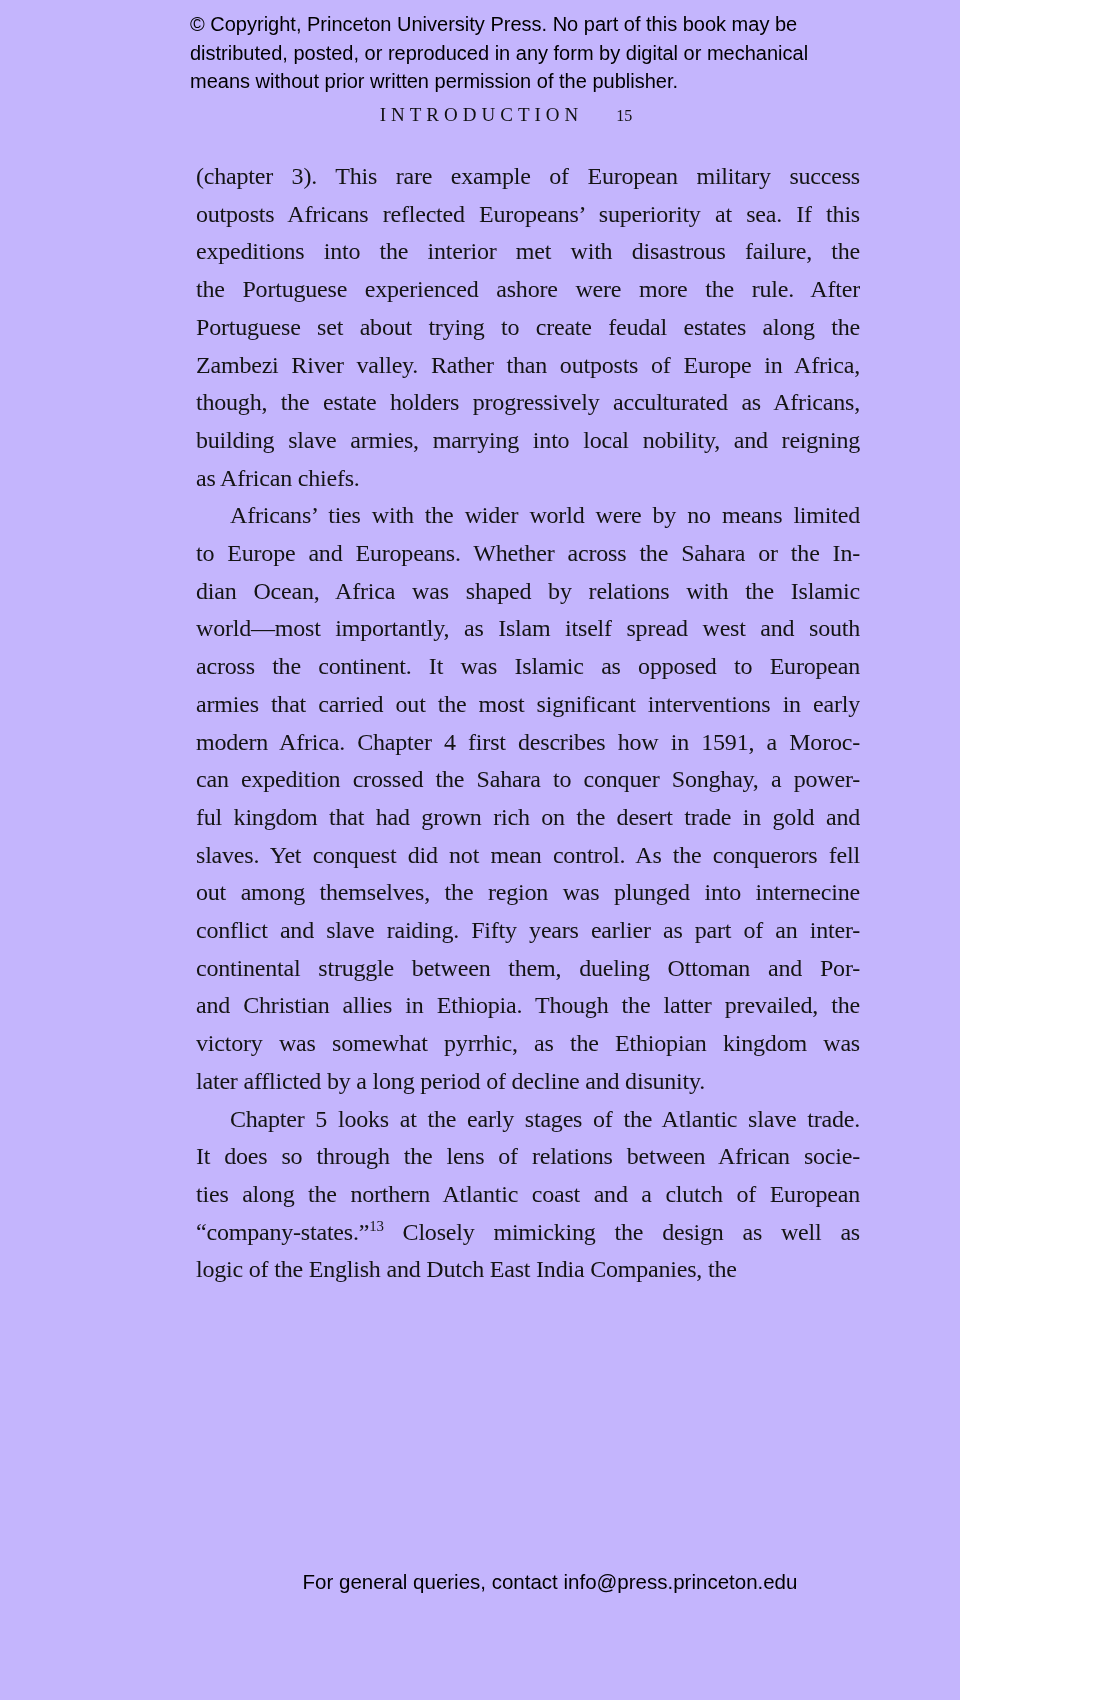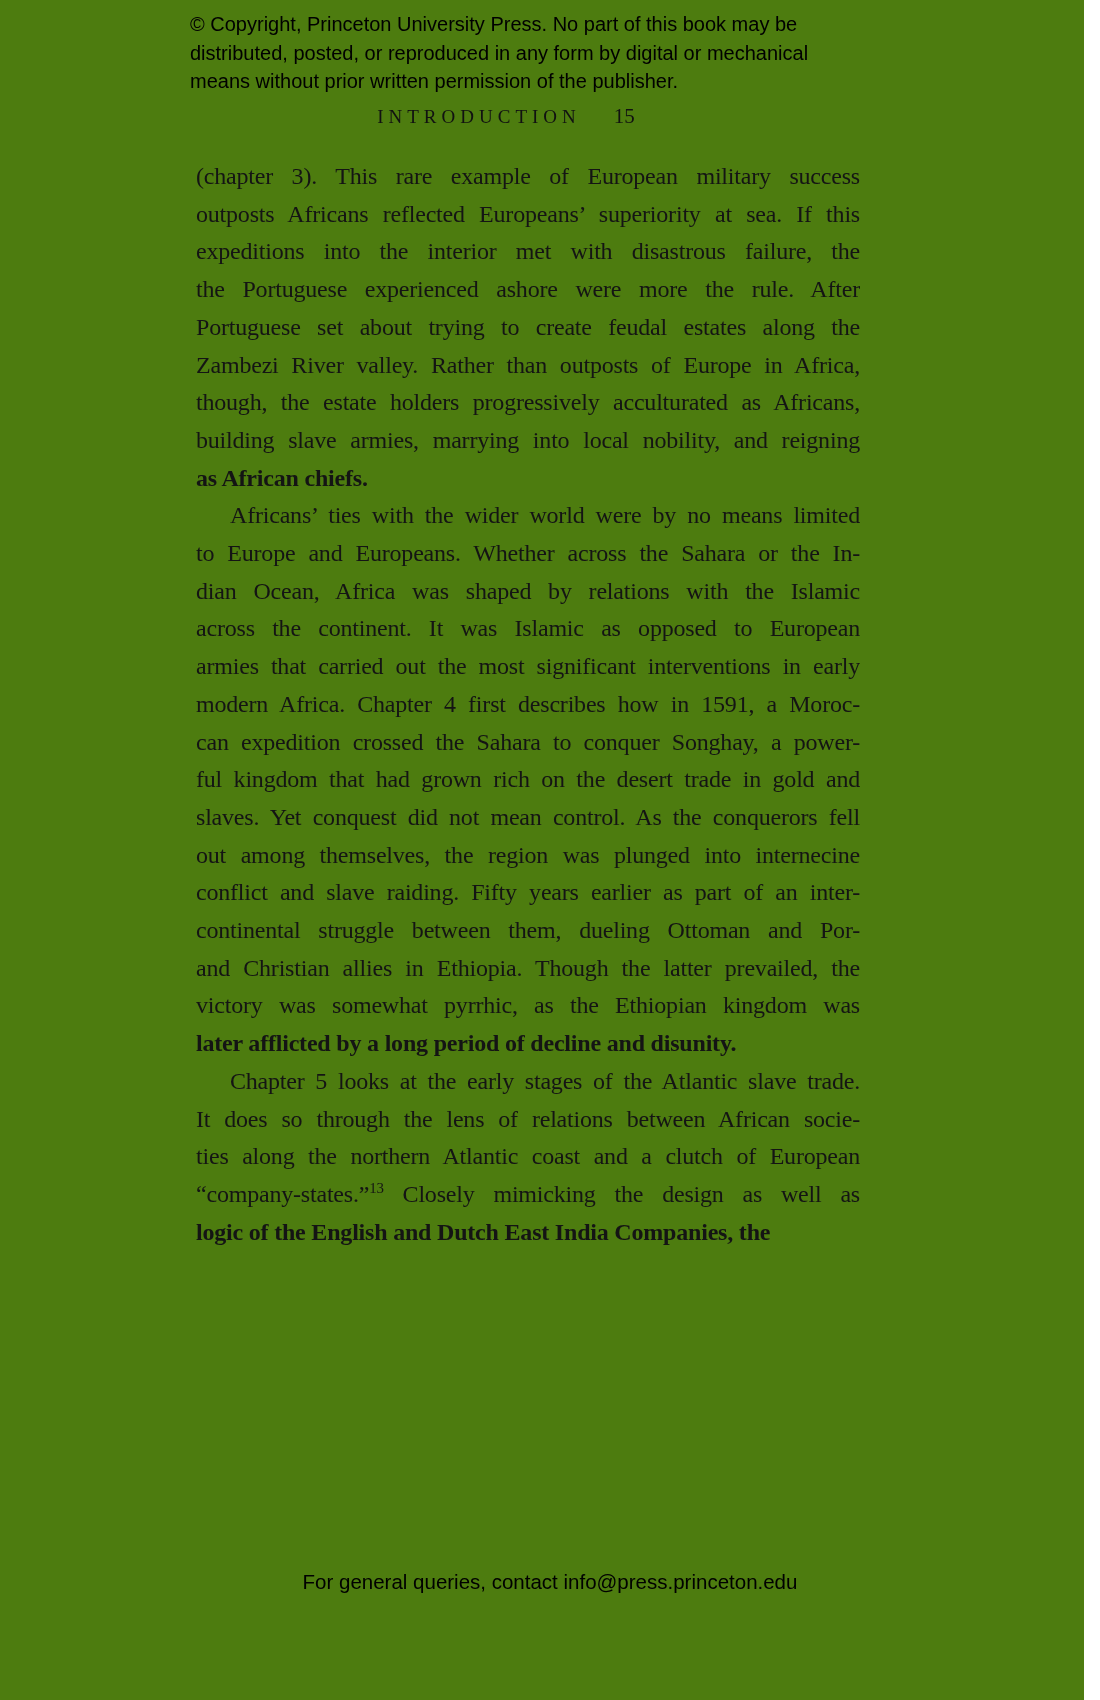--- a/index.html
+++ b/index.html
@@ -2,23 +2,23 @@
 <html><head>
 <meta charset="utf-8">
 <style>
   html, body {
     margin: 0;
     padding: 0;
     background: #ffffff;
   }
   #page {
     position: relative;
-    width: 1084px;
+    width: 960px;
     height: 1700px;
-    background: #4d7c0f;
+    background: #c4b5fd;
     overflow: hidden;
   }
   .copyright {
     position: absolute;
     left: 190px;
     top: 10px;
     width: 680px;
     font-family: "Liberation Sans", sans-serif;
     font-size: 20px;
     line-height: 28.5px;
@@ -31,21 +31,21 @@
     width: 708px;
     text-align: center;
     font-family: "Liberation Serif", serif;
     font-size: 19px;
     letter-spacing: 5px;
     color: #111111;
   }
   .running-head .pagenum {
     margin-left: 33px;
     letter-spacing: 0;
-    font-size: 21px;
+    font-size: 16px;
   }
   .body-text {
     position: absolute;
     left: 152px;
     top: 158px;
     width: 708px;
     font-family: "Liberation Serif", serif;
     font-size: 24px;
     letter-spacing: -0.2px;
     color: #141414;
@@ -56,21 +56,20 @@
   .line {
     line-height: 37.7px;
     text-align: justify;
     text-align-last: justify;
     white-space: normal;
     overflow: hidden;
     margin-left: 44px;
   }
   .line.last {
     text-align-last: left;
-    font-weight: bold;
   }
   .paragraph.indent .line.first {
     text-indent: 34px;
   }
   sup {
     font-size: 62%;
     line-height: 0;
     vertical-align: super;
   }
   .footer {
@@ -109,20 +108,21 @@
         <div class="line">Portuguese set about trying to create feudal estates along the</div>
         <div class="line">Zambezi River valley. Rather than outposts of Europe in Africa,</div>
         <div class="line">though, the estate holders progressively acculturated as Africans,</div>
         <div class="line">building slave armies, marrying into local nobility, and reigning</div>
         <div class="line last">as African chiefs.</div>
       </div>
       <div class="paragraph indent">
         <div class="line first">Africans’ ties with the wider world were by no means limited</div>
         <div class="line">to Europe and Europeans. Whether across the Sahara or the In-</div>
         <div class="line">dian Ocean, Africa was shaped by relations with the Islamic</div>
+        <div class="line">world—most importantly, as Islam itself spread west and south</div>
         <div class="line">across the continent. It was Islamic as opposed to European</div>
         <div class="line">armies that carried out the most significant interventions in early</div>
         <div class="line">modern Africa. Chapter 4 first describes how in 1591, a Moroc-</div>
         <div class="line">can expedition crossed the Sahara to conquer Songhay, a power-</div>
         <div class="line">ful kingdom that had grown rich on the desert trade in gold and</div>
         <div class="line">slaves. Yet conquest did not mean control. As the conquerors fell</div>
         <div class="line">out among themselves, the region was plunged into internecine</div>
         <div class="line">conflict and slave raiding. Fifty years earlier as part of an inter-</div>
         <div class="line">continental struggle between them, dueling Ottoman and Por-</div>
         <div class="line">and Christian allies in Ethiopia. Though the latter prevailed, the</div>

